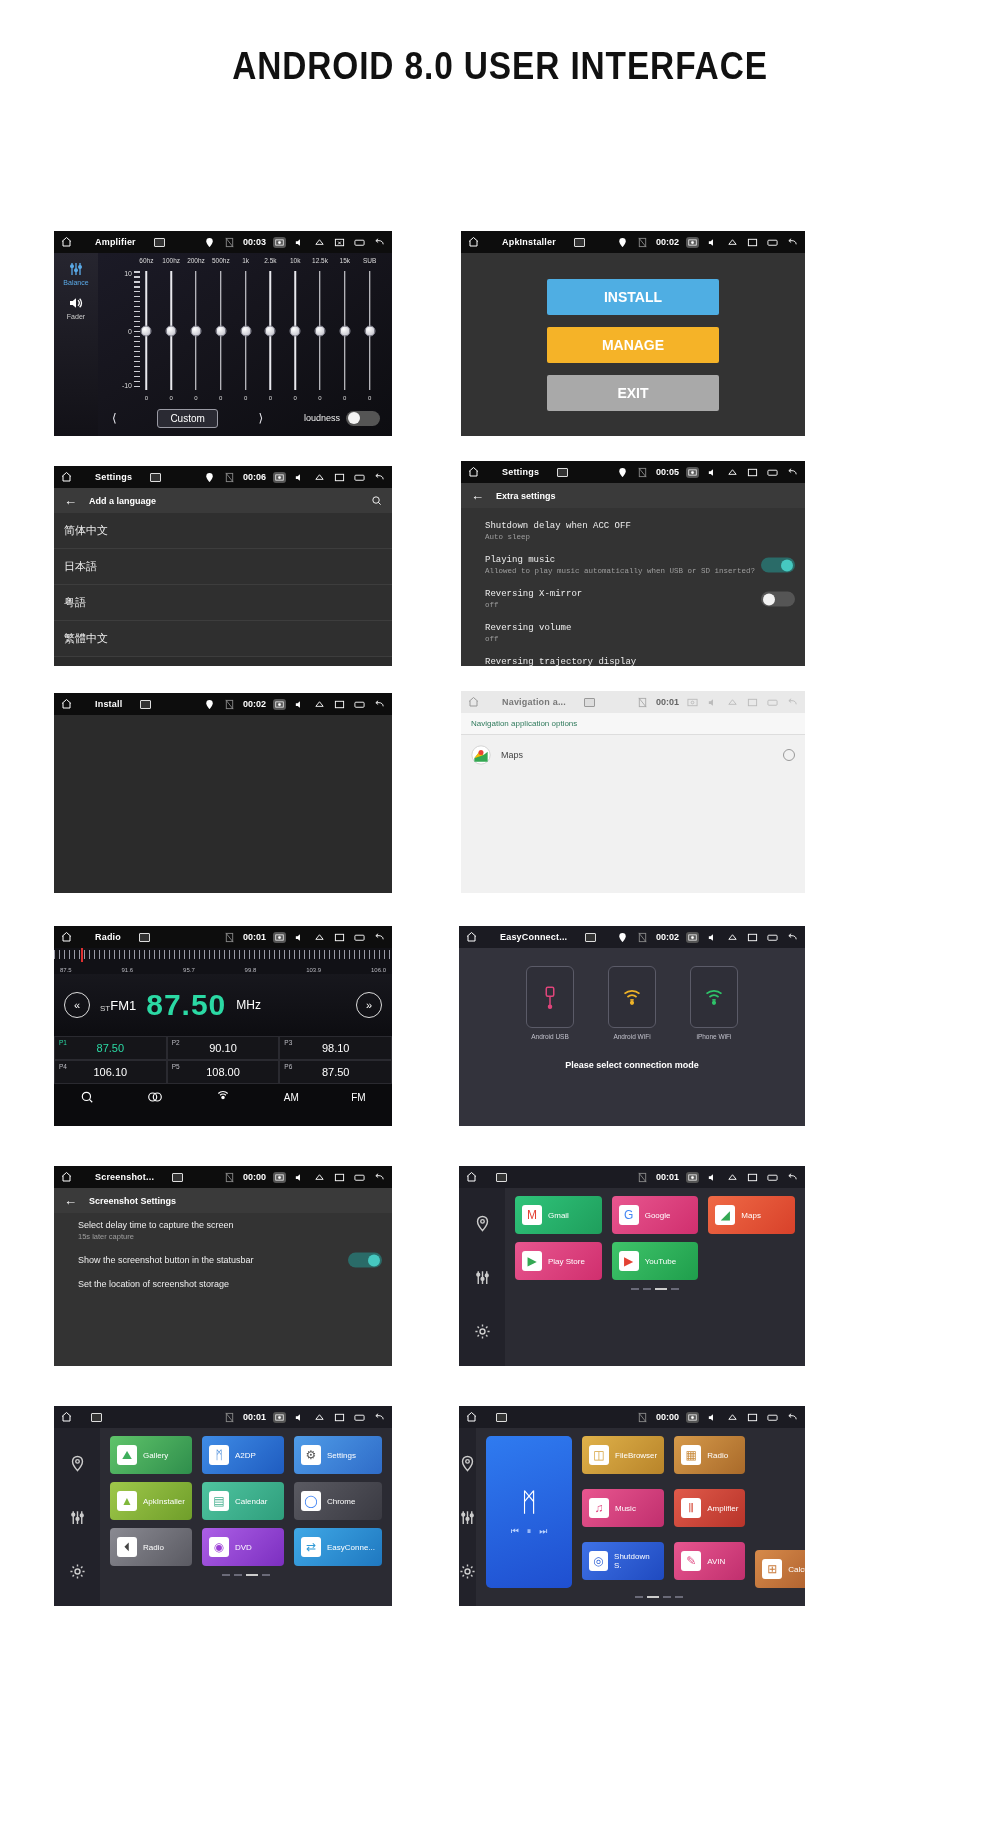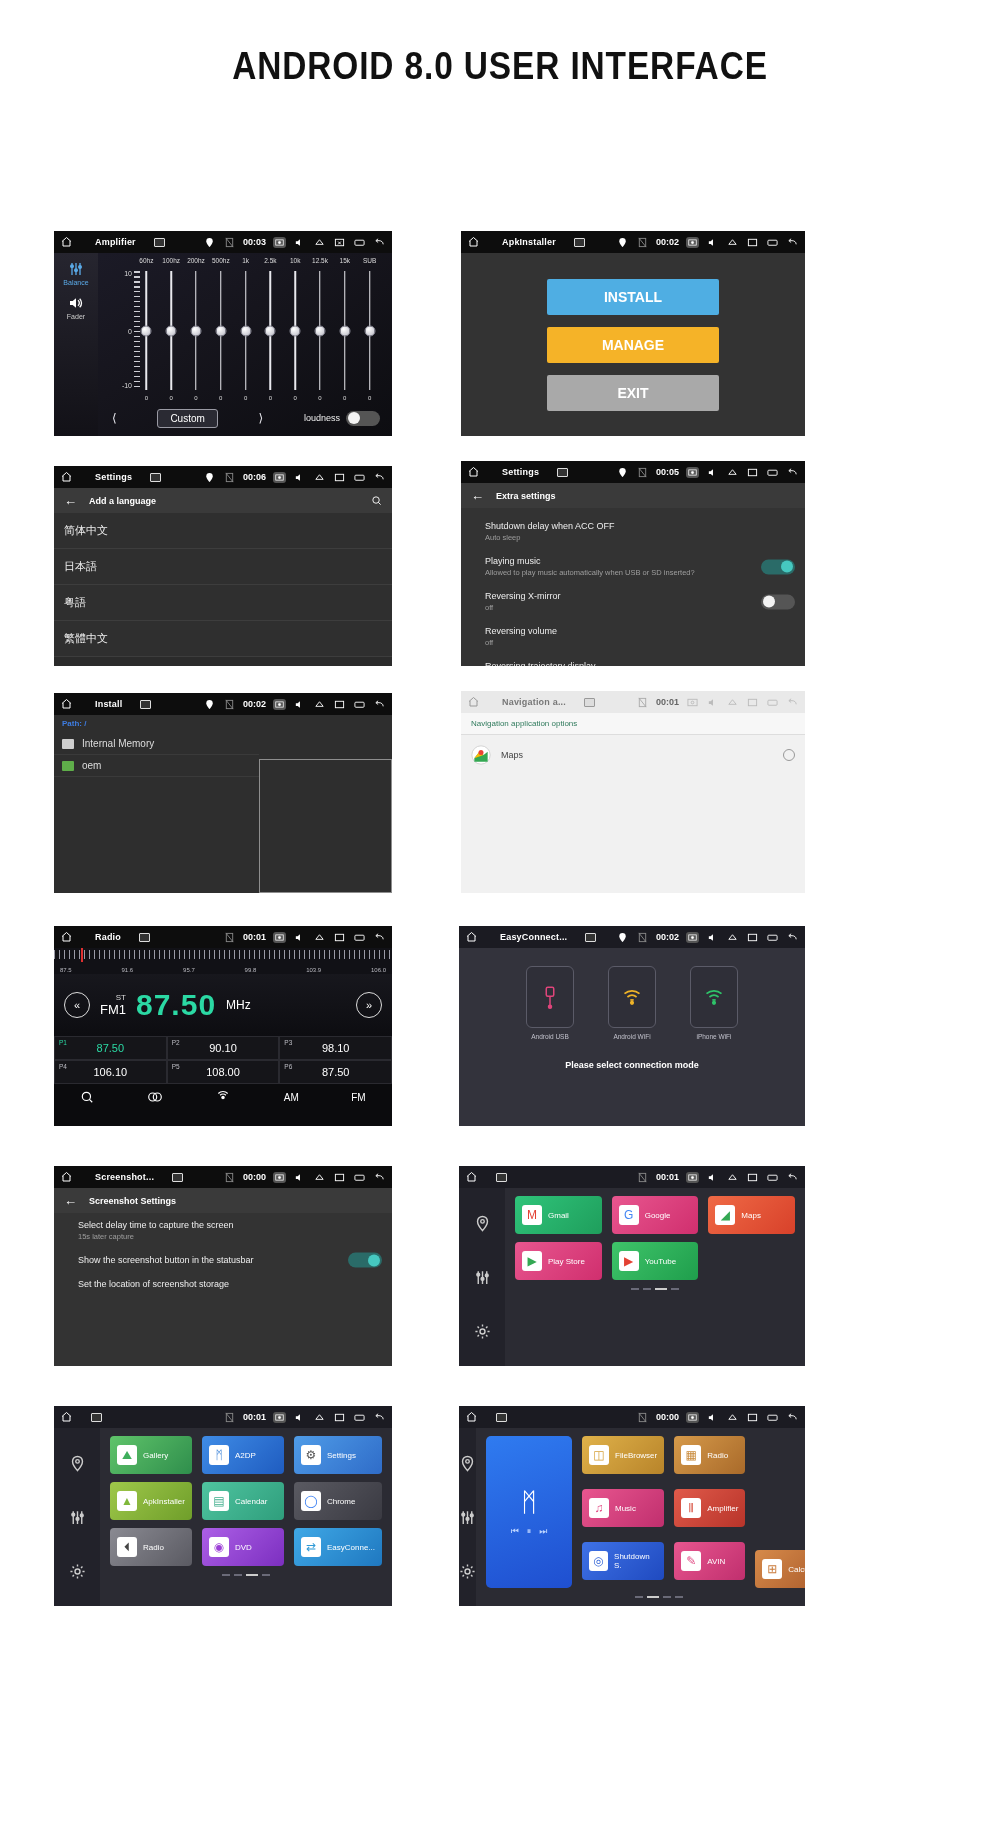--- a/index.html
+++ b/index.html
@@ -71,21 +71,21 @@
   .apkbtn{ width:172px;height:36px;display:flex;align-items:center;justify-content:center;
            font-size:14px;font-weight:bold;color:#fff;border-radius:2px;}
 
   
   .subbar{ height:25px; display:flex;align-items:center;gap:12px;padding:0 10px;
            background:#3a3a3a;color:#fff;font-size:9px;font-weight:bold;}
   .backarrow{ font-size:13px; font-weight:normal; }
   .lang-list{ background:#2f2f2f; }
   .lang-item{ height:36px;display:flex;align-items:center;padding:0 10px;color:#eee;font-size:11px;
               border-bottom:1px solid #3d3d3d;}
-  .set-list{ background:#333; padding:6px 0; }
+  .set-list{ background:#333; padding:6px 0;font-family:Liberation Mono, monospace; }
   .set-row{ padding:7px 10px 7px 24px; position:relative; }
   .set-row .t{ color:#eee; font-size:9px; }
   .set-row .s{ color:#9e9e9e; font-size:7.5px; margin-top:2px;}
   .set-row .sw{ position:absolute; right:10px; top:50%; transform:translateY(-50%); }
 
   
   .inst-body{ height:calc(100% - 22px); background:#2e2e2e; position:relative;}
   .pathbar{ color:#3e7ce0; font-size:8px; padding:4px 8px; font-weight:bold;}
   .filecol{ position:absolute; left:0; top:22px; width:205px; bottom:0; background:#2e2e2e;}
   .filerow{ display:flex;align-items:center;gap:8px;height:22px;padding:0 8px;color:#ddd;font-size:10px;
@@ -599,37 +599,20 @@
             </svg>
           </span>
       <span class="ico">
             <svg viewBox="0 0 24 24" fill="none" stroke="#fff" stroke-width="2">
               <path d="M20 16c0-5-4-8-9-8H5"></path>
               <path d="M9 4L4 8l5 4"></path>
             </svg>
           </span>
     </span>
   </div>
-  <div class="inst-body">
-    <div class="pathbar">
-      <span>Path:</span>
-      <span>/</span>
-    </div>
-    <div class="filecol" style="top:18px">
-      <div class="filerow">
-        <span class="fico" style="background:#cfcfcf"></span>
-        <span>Internal Memory</span>
-      </div>
-      <div class="filerow">
-        <span class="fico" style="background:#5fae4a"></span>
-        <span>oem</span>
-      </div>
-    </div>
-    <div class="rightpane"></div>
-  </div>
 </div>
 
 <div class="panel" style="left:461px;top:603px;width:344px;height:202px;background:#f1f1f1">
   <div class="sb nav-sb">
     <span class="ico homeic">
           <svg viewBox="0 0 24 24" fill="none" stroke="#999" stroke-width="2">
             <path d="M3 11l9-8 9 8"></path>
             <path d="M5 10v10h14V10"></path>
           </svg>
         </span>
@@ -753,21 +736,21 @@
         <span>87.5</span>
         <span>91.6</span>
         <span>95.7</span>
         <span>99.8</span>
         <span>103.9</span>
         <span>106.0</span>
       </div>
     </div>
     <div class="freqbox">
       <span class="circbtn">«</span>
-      <span style="display:flex;flex-direction:column;align-items:flex-end;">
+      <span style="display:flex;flex-direction:row;align-items:flex-end;">
         <span class="st">ST</span>
         <span class="fm">FM1</span>
       </span>
       <span class="bigfreq">87.50</span>
       <span class="mhz">MHz</span>
       <span class="circbtn" style="margin-left:auto">»</span>
     </div>
     <div class="presets">
       <div class="pcell act">
             <span class="pn">P1</span>

